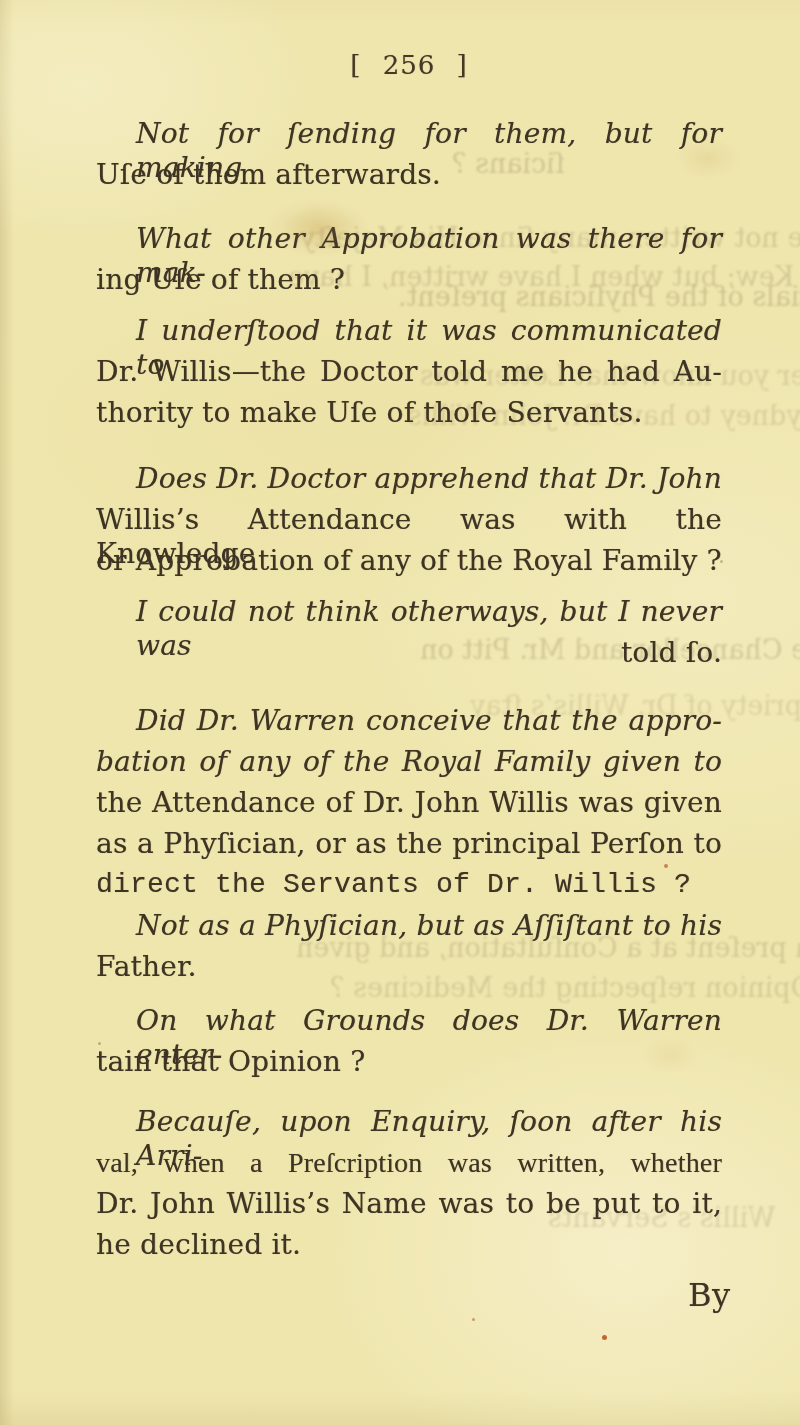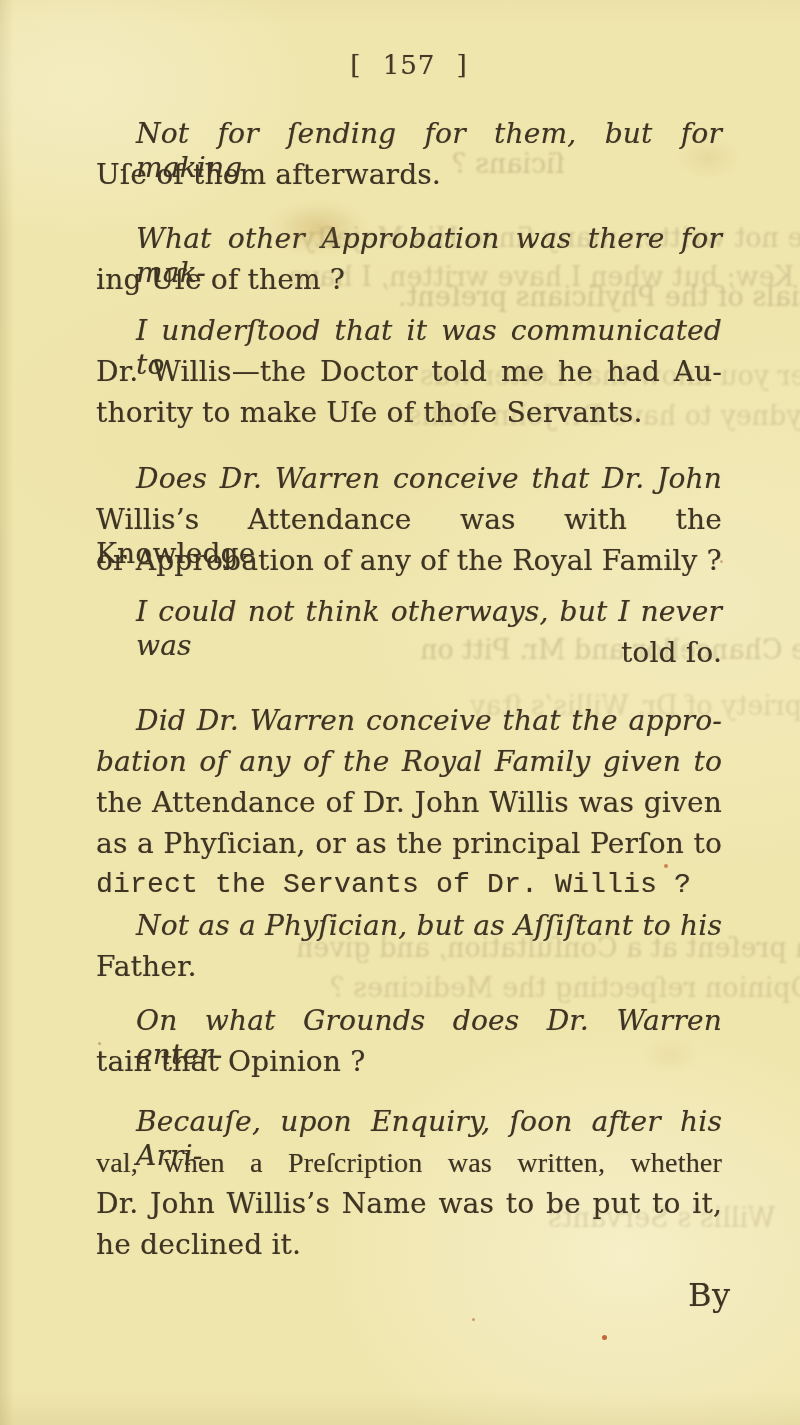--- a/index.html
+++ b/index.html
@@ -46,21 +46,21 @@
     color:rgba(124,103,62,0.9);filter:blur(0.8px);
     pointer-events:none;
   }
   .speck{position:absolute;border-radius:50%;pointer-events:none;}
   .stain{position:absolute;border-radius:50%;pointer-events:none;}
 </style>
 </head>
 <body>
 
 <div class="page">
-  <div class="folio">[ 157 ]</div>
+  <div class="folio">[ 256 ]</div>
 
   <div id="bleed-layer">
       <div class="bleed" style="left: 452px; top: 150px; opacity: 0.3;">ſicians ?</div>
       <div class="bleed" style="left: 300px; top: 224px; opacity: 0.26;">I have not written many ſince His Majeſty</div>
       <div class="bleed" style="left: 288px; top: 263px; opacity: 0.26;">came to Kew; but when I have written, I have</div>
       <div class="bleed" style="left: 398px; top: 283px; opacity: 0.3;">put down the Initials of the Phyſicians preſent.</div>
       <div class="bleed" style="left: 420px; top: 362px; opacity: 0.22;">Whether you know that Letter was</div>
       <div class="bleed" style="left: 408px; top: 402px; opacity: 0.22;">Lord Sydney to have Dr. John Willis</div>
       <div class="bleed" style="left: 420px; top: 636px; opacity: 0.28;">I conſulted the Chancellor and Mr. Pitt on</div>
       <div class="bleed" style="left: 470px; top: 692px; opacity: 0.2;">the Propriety of Dr. Willis’s ſtay</div>
@@ -70,21 +70,21 @@
     </div>
 
   <div id="text-block">
       <div class="line just indent" style="top: 117px;">Not for ſending for them, but for making</div>
       <div class="line" style="top: 158px;">Uſe of them afterwards.</div>
       <div class="line just indent" style="top: 222px;">What other Approbation was there for mak-</div>
       <div class="line" style="top: 263px;">ing Uſe of them ?</div>
       <div class="line just indent" style="top: 314px;">I underſtood that it was communicated to</div>
       <div class="line just" style="top: 355px;">Dr. Willis—the Doctor told me he had Au-</div>
       <div class="line" style="top: 396px;">thority to make Uſe of thoſe Servants.</div>
-      <div class="line just indent" style="top: 462px;">Does Dr. Warren conceive that Dr. John</div>
+      <div class="line just indent" style="top: 462px;">Does Dr. Doctor apprehend that Dr. John</div>
       <div class="line just" style="top: 503px;">Willis’s Attendance was with the Knowledge</div>
       <div class="line" style="top: 544px;">or Approbation of any of the Royal Family ?</div>
       <div class="line just indent" style="top: 595px;">I could not think otherways, but I never was</div>
       <div class="line" style="top: 636px; text-align: right;">told ſo.</div>
       <div class="line just indent" style="top: 704px;">Did Dr. Warren conceive that the appro-</div>
       <div class="line just" style="top: 745px; font-style: italic;">bation of any of the Royal Family given to</div>
       <div class="line just" style="top: 786px;">the Attendance of Dr. John Willis was given</div>
       <div class="line just" style="top: 827px;">as a Phyſician, or as the principal Perſon to</div>
       <div class="line" style="top: 868px; font-family: Liberation Mono, monospace;">direct the Servants of Dr. Willis ?</div>
       <div class="line just indent" style="top: 909px;">Not as a Phyſician, but as Aſſiſtant to his</div>

